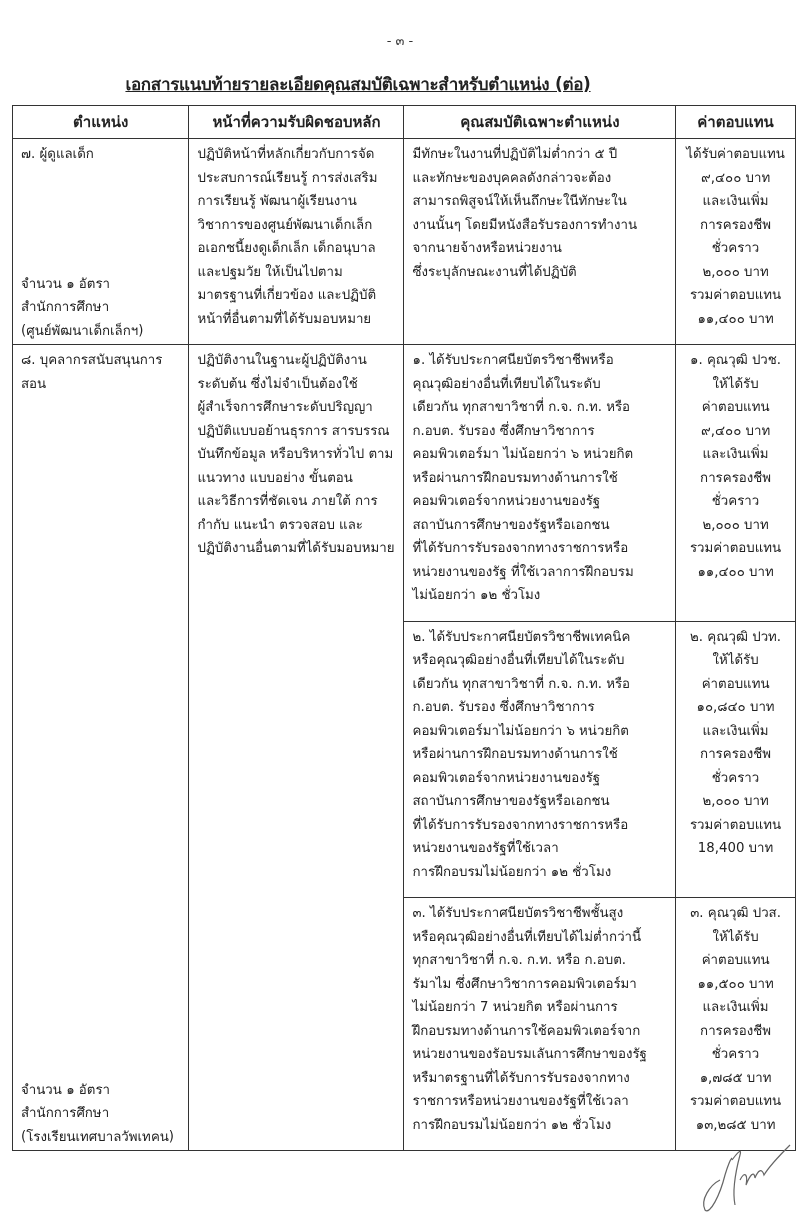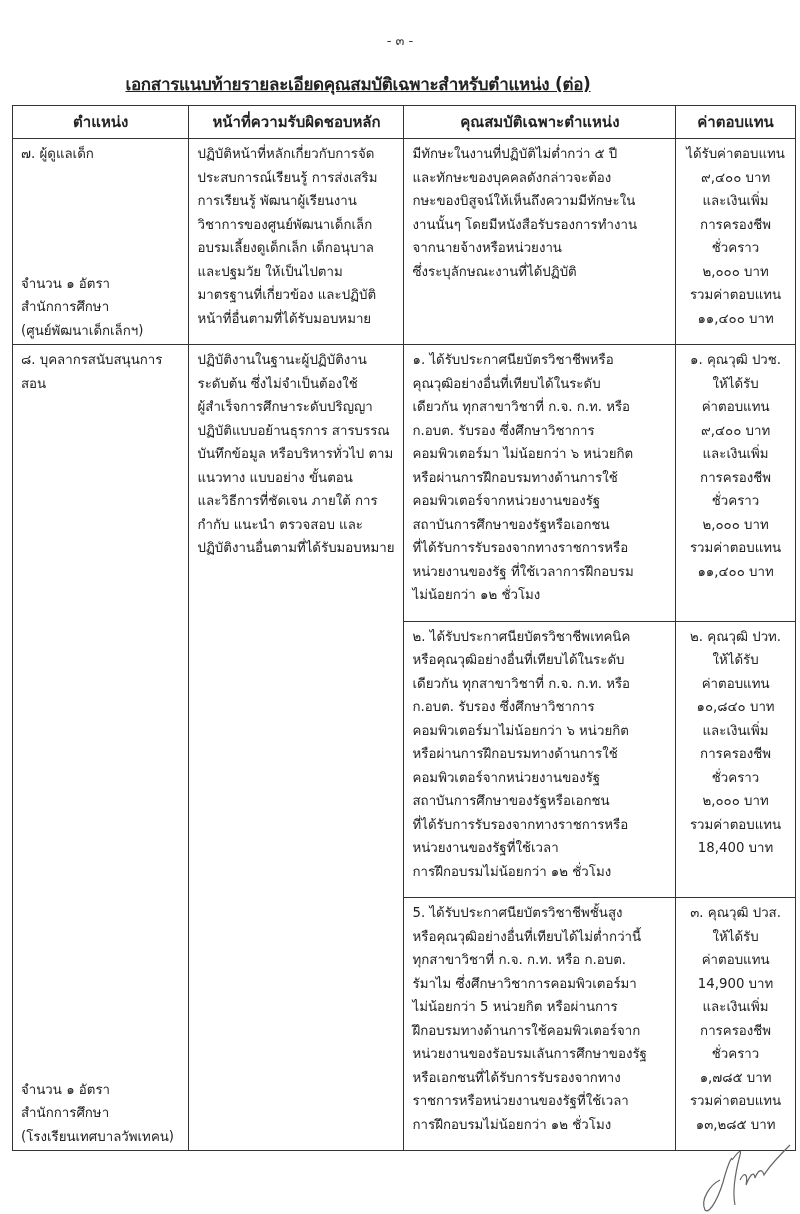--- a/index.html
+++ b/index.html
@@ -69,29 +69,29 @@
             <span class="line">จำนวน ๑ อัตรา</span>
             <span class="line">สำนักการศึกษา</span>
             <span class="line">(ศูนย์พัฒนาเด็กเล็กฯ)</span>
           </div>
         </td>
         <td rowspan="1">
           <span class="line">ปฏิบัติหน้าที่หลักเกี่ยวกับการจัด</span>
           <span class="line">ประสบการณ์เรียนรู้ การส่งเสริม</span>
           <span class="line">การเรียนรู้ พัฒนาผู้เรียนงาน</span>
           <span class="line">วิชาการของศูนย์พัฒนาเด็กเล็ก</span>
-          <span class="line">อบรมเลี้ยงดูเด็กเล็ก เด็กอนุบาล</span>
+          <span class="line">อเอกชนี้ยงดูเด็กเล็ก เด็กอนุบาล</span>
           <span class="line">และปฐมวัย ให้เป็นไปตาม</span>
           <span class="line">มาตรฐานที่เกี่ยวข้อง และปฏิบัติ</span>
           <span class="line">หน้าที่อื่นตามที่ได้รับมอบหมาย</span>
         </td>
         <td>
           <span class="line">มีทักษะในงานที่ปฏิบัติไม่ต่ำกว่า ๕ ปี</span>
           <span class="line">และทักษะของบุคคลดังกล่าวจะต้อง</span>
-          <span class="line">กษะของบิสูจน์ให้เห็นถึงความมีทักษะใน</span>
+          <span class="line">สามารถพิสูจน์ให้เห็นถึกษะในีทักษะใน</span>
           <span class="line">งานนั้นๆ โดยมีหนังสือรับรองการทำงาน</span>
           <span class="line">จากนายจ้างหรือหน่วยงาน</span>
           <span class="line">ซึ่งระบุลักษณะงานที่ได้ปฏิบัติ</span>
         </td>
         <td class="pay">
           <span class="line">ได้รับค่าตอบแทน</span>
           <span class="line">๙,๔๐๐ บาท</span>
           <span class="line">และเงินเพิ่ม</span>
           <span class="line">การครองชีพ</span>
           <span class="line">ชั่วคราว</span>
@@ -168,36 +168,36 @@
           <span class="line">และเงินเพิ่ม</span>
           <span class="line">การครองชีพ</span>
           <span class="line">ชั่วคราว</span>
           <span class="line">๒,๐๐๐ บาท</span>
           <span class="line">รวมค่าตอบแทน</span>
           <span class="line">18,400 บาท</span>
         </td>
       </tr>
       <tr>
         <td>
-          <span class="line">5. ได้รับประกาศนียบัตรวิชาชีพชั้นสูง</span>
+          <span class="line">๓. ได้รับประกาศนียบัตรวิชาชีพชั้นสูง</span>
           <span class="line">หรือคุณวุฒิอย่างอื่นที่เทียบได้ไม่ต่ำกว่านี้</span>
           <span class="line">ทุกสาขาวิชาที่  ก.จ. ก.ท. หรือ ก.อบต.</span>
           <span class="line">รัมาไม ซึ่งศึกษาวิชาการคอมพิวเตอร์มา</span>
-          <span class="line">ไม่น้อยกว่า 5 หน่วยกิต หรือผ่านการ</span>
+          <span class="line">ไม่น้อยกว่า 7 หน่วยกิต หรือผ่านการ</span>
           <span class="line">ฝึกอบรมทางด้านการใช้คอมพิวเตอร์จาก</span>
           <span class="line">หน่วยงานของรัอบรมเลันการศึกษาของรัฐ</span>
-          <span class="line">หรือเอกชนที่ได้รับการรับรองจากทาง</span>
+          <span class="line">หรืมาตรฐานที่ได้รับการรับรองจากทาง</span>
           <span class="line">ราชการหรือหน่วยงานของรัฐที่ใช้เวลา</span>
           <span class="line">การฝึกอบรมไม่น้อยกว่า  ๑๒ ชั่วโมง</span>
         </td>
         <td class="pay">
           <span class="line">๓. คุณวุฒิ ปวส.</span>
           <span class="line">ให้ได้รับ</span>
           <span class="line">ค่าตอบแทน</span>
-          <span class="line">14,900 บาท</span>
+          <span class="line">๑๑,๕๐๐ บาท</span>
           <span class="line">และเงินเพิ่ม</span>
           <span class="line">การครองชีพ</span>
           <span class="line">ชั่วคราว</span>
           <span class="line">๑,๗๘๕ บาท</span>
           <span class="line">รวมค่าตอบแทน</span>
           <span class="line">๑๓,๒๘๕ บาท</span>
         </td>
       </tr>
     </tbody>
 </table>

